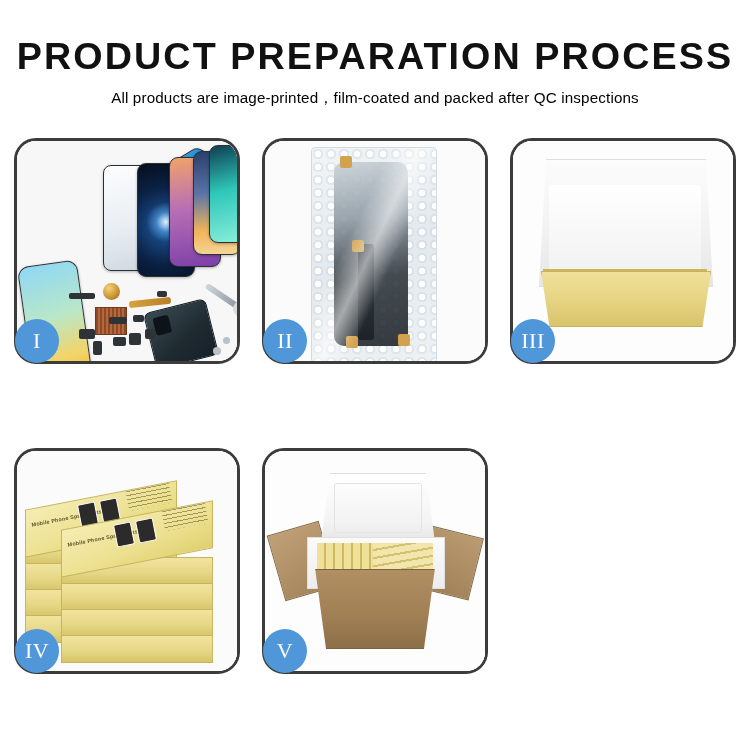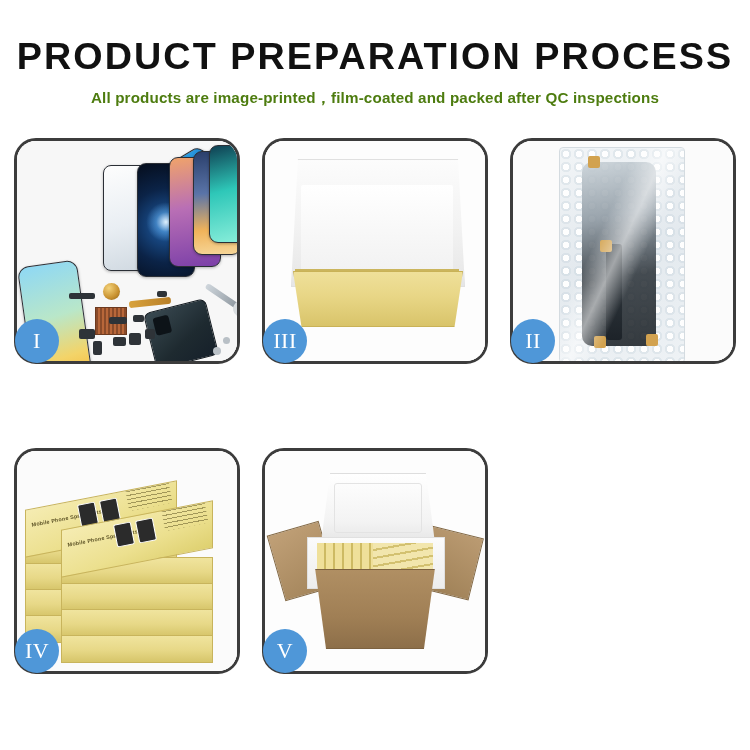--- a/index.html
+++ b/index.html
@@ -28,23 +28,23 @@
     letter-spacing: 2.0px;
     color: #111111;
     line-height: 1.05;
     white-space: nowrap;
     transform: scaleX(1.02);
   }
   .page-subtitle {
     margin-top: 11px;
     font-family: "Liberation Sans", sans-serif;
     font-size: 15.2px;
-    font-weight: 700;
+    font-weight: 400;
     letter-spacing: 0.15px;
-    color: #4d7c0f;
+    color: #000000;
     white-space: nowrap;
   }
 
   
   .grid {
     position: absolute;
     top: 138px;
     left: 14px;
     width: 722px;
     display: grid;
@@ -363,50 +363,50 @@
         <div class="part" style="left:140px; top:150px; width:10px; height:6px;"></div>
         <div class="part" style="left:196px; top:206px; width:8px;  height:8px; border-radius:50%; background:#b9c0c6;"></div>
         <div class="part" style="left:206px; top:196px; width:7px;  height:7px; border-radius:50%; background:#b9c0c6;"></div>
       </div>
     </div>
     <div class="badge">I</div>
   </div>
 
   <div class="panel">
     <div class="panel-inner">
-      <div class="p3-bg">
-        <div class="b3-lid"></div>
-        <div class="b3-foam"></div>
-        <div class="b3-bubble"></div>
-        <div class="b3-tray-edge"></div>
-        <div class="b3-tray"></div>
-      </div>
-    </div>
-    <div class="badge">III</div>
-  </div>
-
-  <div class="panel">
-    <div class="panel-inner">
       <div class="p2-bg">
         <div class="bubble-bag">
           <div class="screen-in-bag"></div>
           <div class="screen-cable"></div>
           <div class="tape" style="left:28px; top:8px;"></div>
           <div class="tape" style="left:40px; top:92px;"></div>
           <div class="tape" style="left:34px; top:188px;"></div>
           <div class="tape" style="left:86px; top:186px;"></div>
           <div class="bag-sheen"></div>
         </div>
       </div>
     </div>
     <div class="badge">II</div>
   </div>
 
   <div class="panel">
     <div class="panel-inner">
+      <div class="p3-bg">
+        <div class="b3-lid"></div>
+        <div class="b3-foam"></div>
+        <div class="b3-bubble"></div>
+        <div class="b3-tray-edge"></div>
+        <div class="b3-tray"></div>
+      </div>
+    </div>
+    <div class="badge">III</div>
+  </div>
+
+  <div class="panel">
+    <div class="panel-inner">
       <div class="p4-bg">
         <div class="stack">
 
           <div class="sbox" style="left:0px;  top:66px;"></div>
           <div class="sbox" style="left:0px;  top:92px;"></div>
           <div class="sbox" style="left:0px;  top:118px;"></div>
           <div class="sbox" style="left:0px;  top:144px;"></div>
 
           <div class="sbox" style="left:36px; top:86px;"></div>
           <div class="sbox" style="left:36px; top:112px;"></div>

